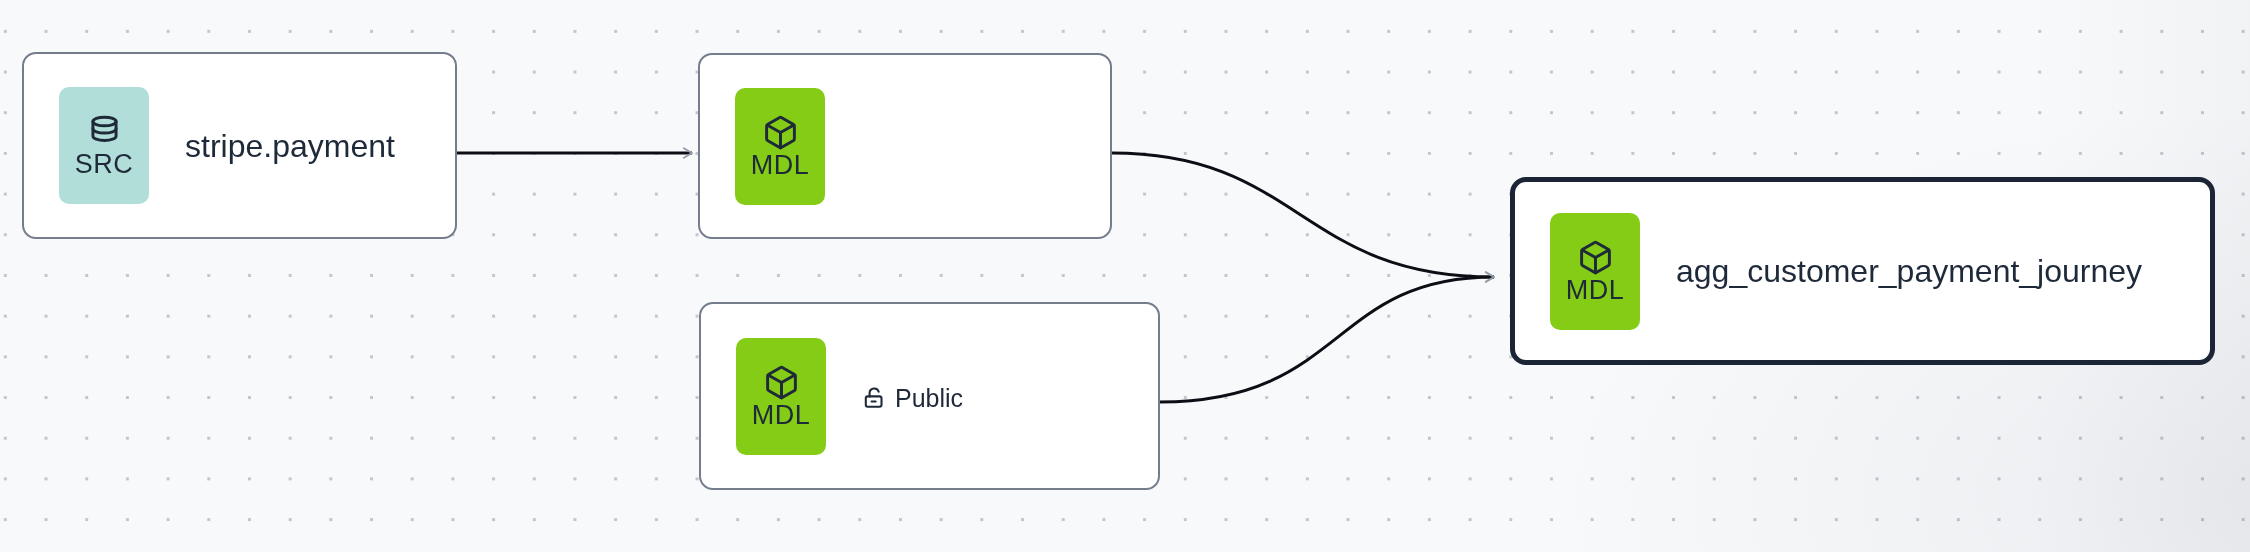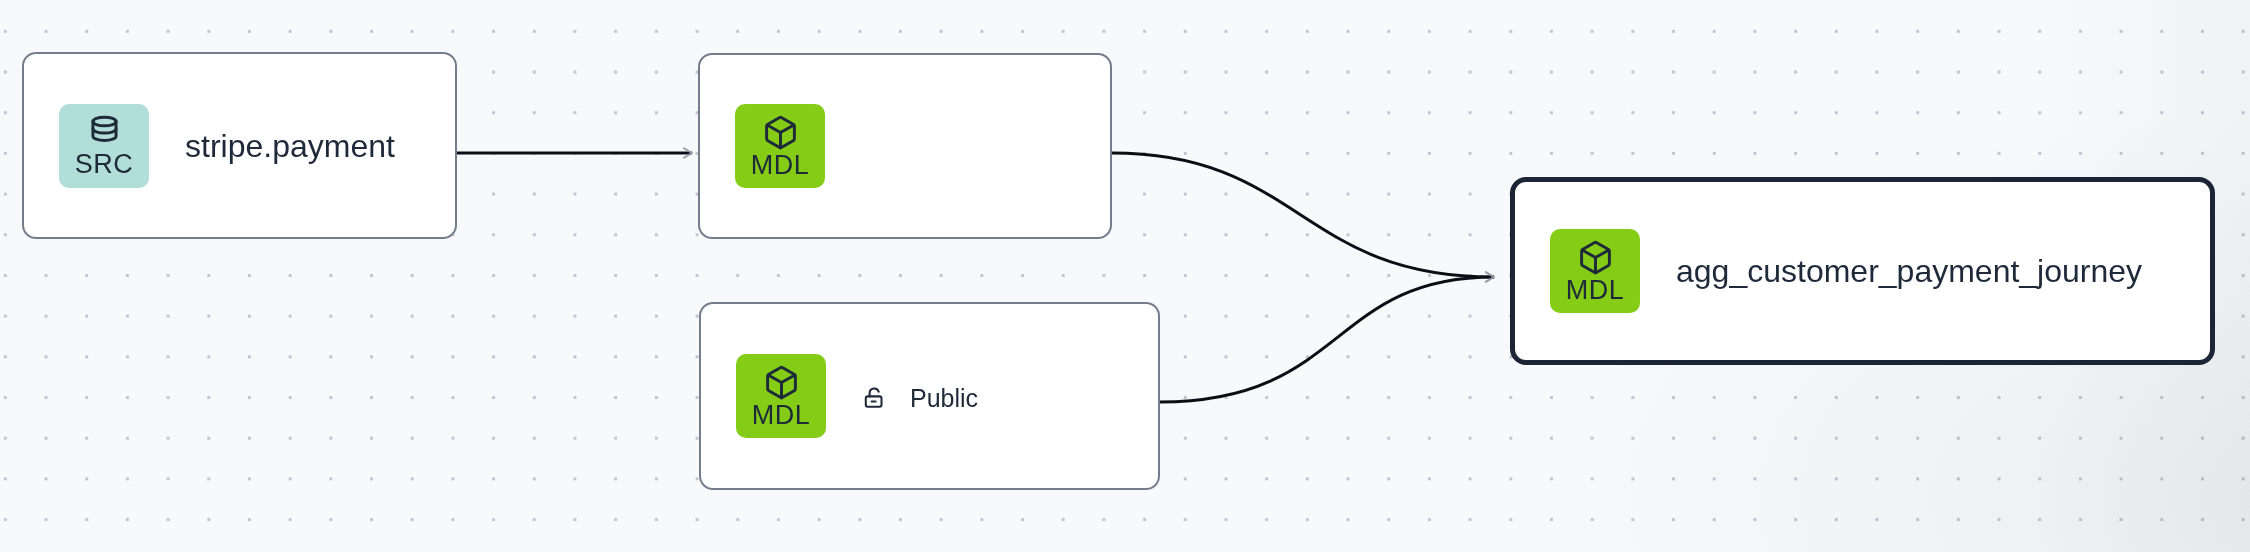--- a/index.html
+++ b/index.html
@@ -28,31 +28,31 @@
     border:2px solid #747d8c;border-radius:14px;
     display:flex;align-items:center;gap:36px;padding-left:35px;
     z-index:2;
   }
   .node.selected{border:5px solid #1b2535;border-radius:16px;}
   .n1{left:22px;top:52px;width:435px;height:187px;}
   .n2{left:698px;top:53px;width:414px;height:186px;}
   .n3{left:699px;top:302px;width:461px;height:188px;}
   .n4{left:1510px;top:177px;width:705px;height:188px;}
   .badge{
-    width:90px;height:84px;border-radius:10px;flex:0 0 auto;
+    width:90px;height:117px;border-radius:10px;flex:0 0 auto;
     display:flex;flex-direction:column;align-items:center;justify-content:center;
     gap:1px;color:#1e2939;
   }
   .badge.src{background:#b2ded9;}
   .badge.mdl{background:#84cc16;}
   .badge .blabel{font-size:27px;line-height:1;letter-spacing:0.5px;color:#1e2939;}
   .badge svg{display:block;}
   .content{display:flex;flex-direction:column;justify-content:flex-end;min-width:0;}
   .title{font-size:32px;color:#1e2939;line-height:1.25;white-space:nowrap;}
-  .access{display:flex;align-items:center;gap:22px;margin-top:3px;font-size:25px;color:#1e2939;line-height:1.2;}
+  .access{display:flex;align-items:center;gap:7px;margin-top:3px;font-size:25px;color:#1e2939;line-height:1.2;}
   .access svg{display:block;}
 </style>
 </head>
 <body>
 
 <div class="canvas">
 
   <svg class="edges" xmlns="http://www.w3.org/2000/svg">
     <defs>
       <marker id="arrowhead" viewBox="0 0 12 12" refX="9.5" refY="6" markerWidth="15" markerHeight="15" markerUnits="userSpaceOnUse" orient="auto">

